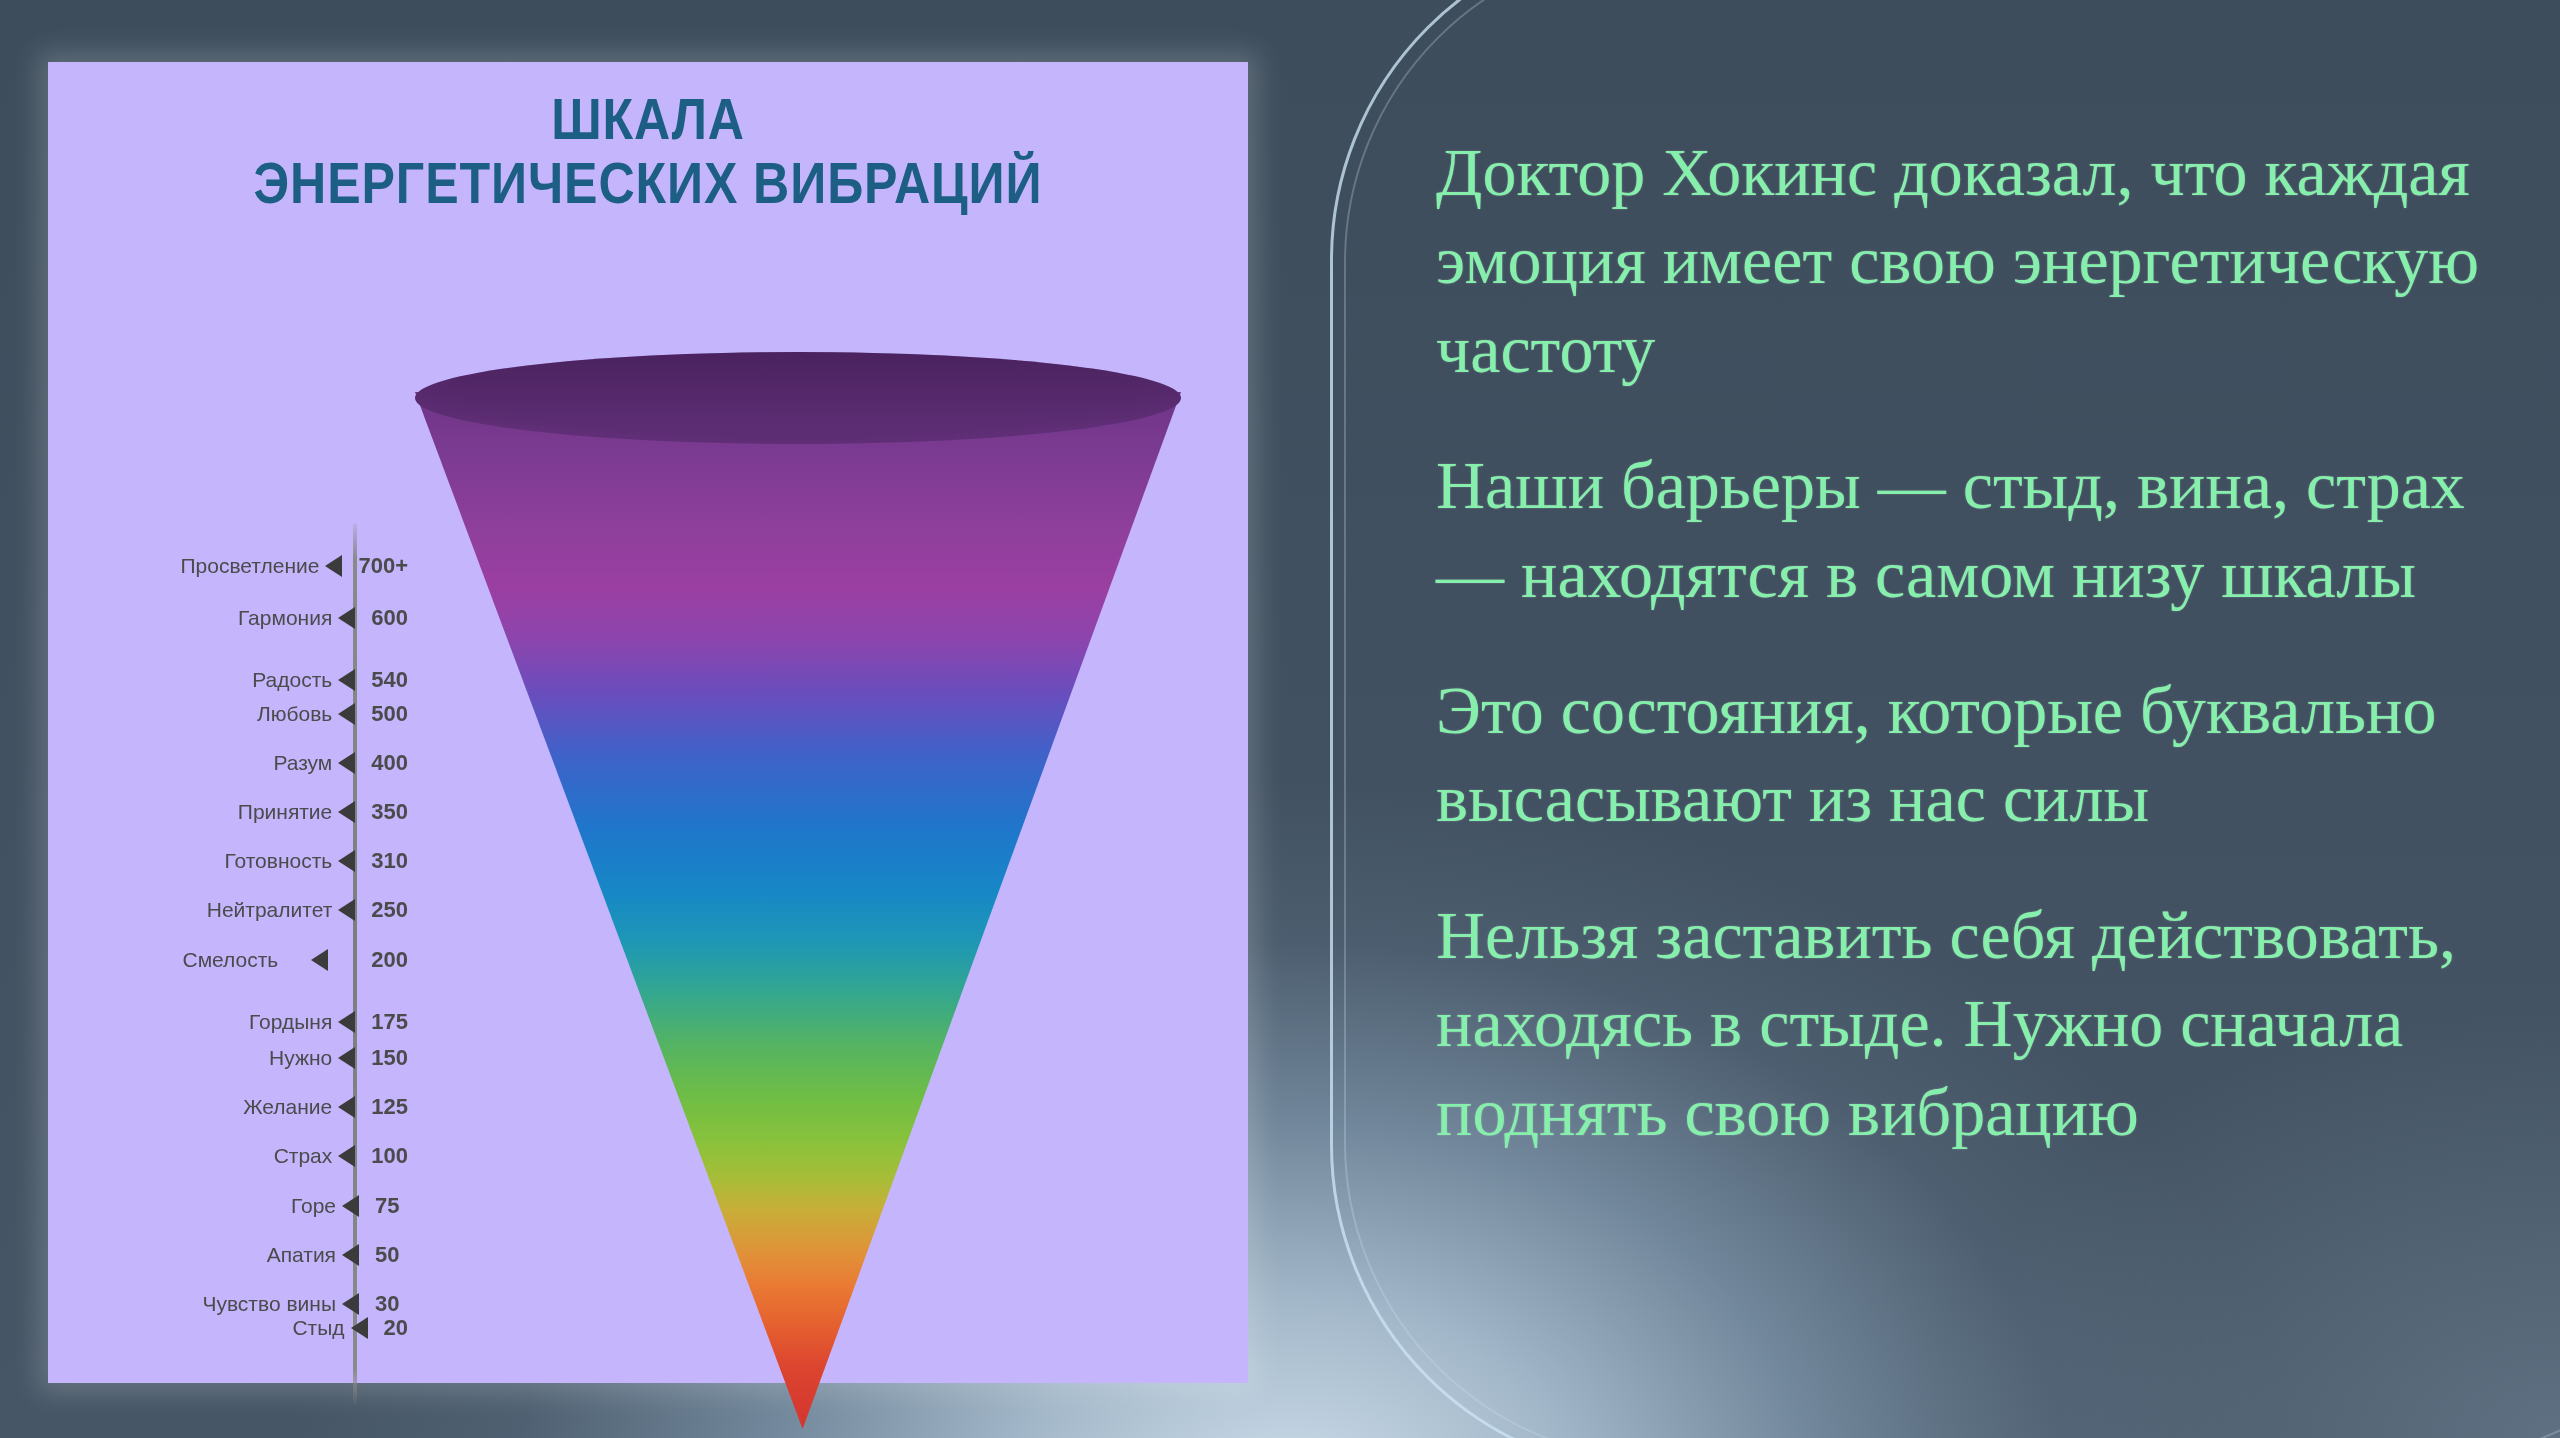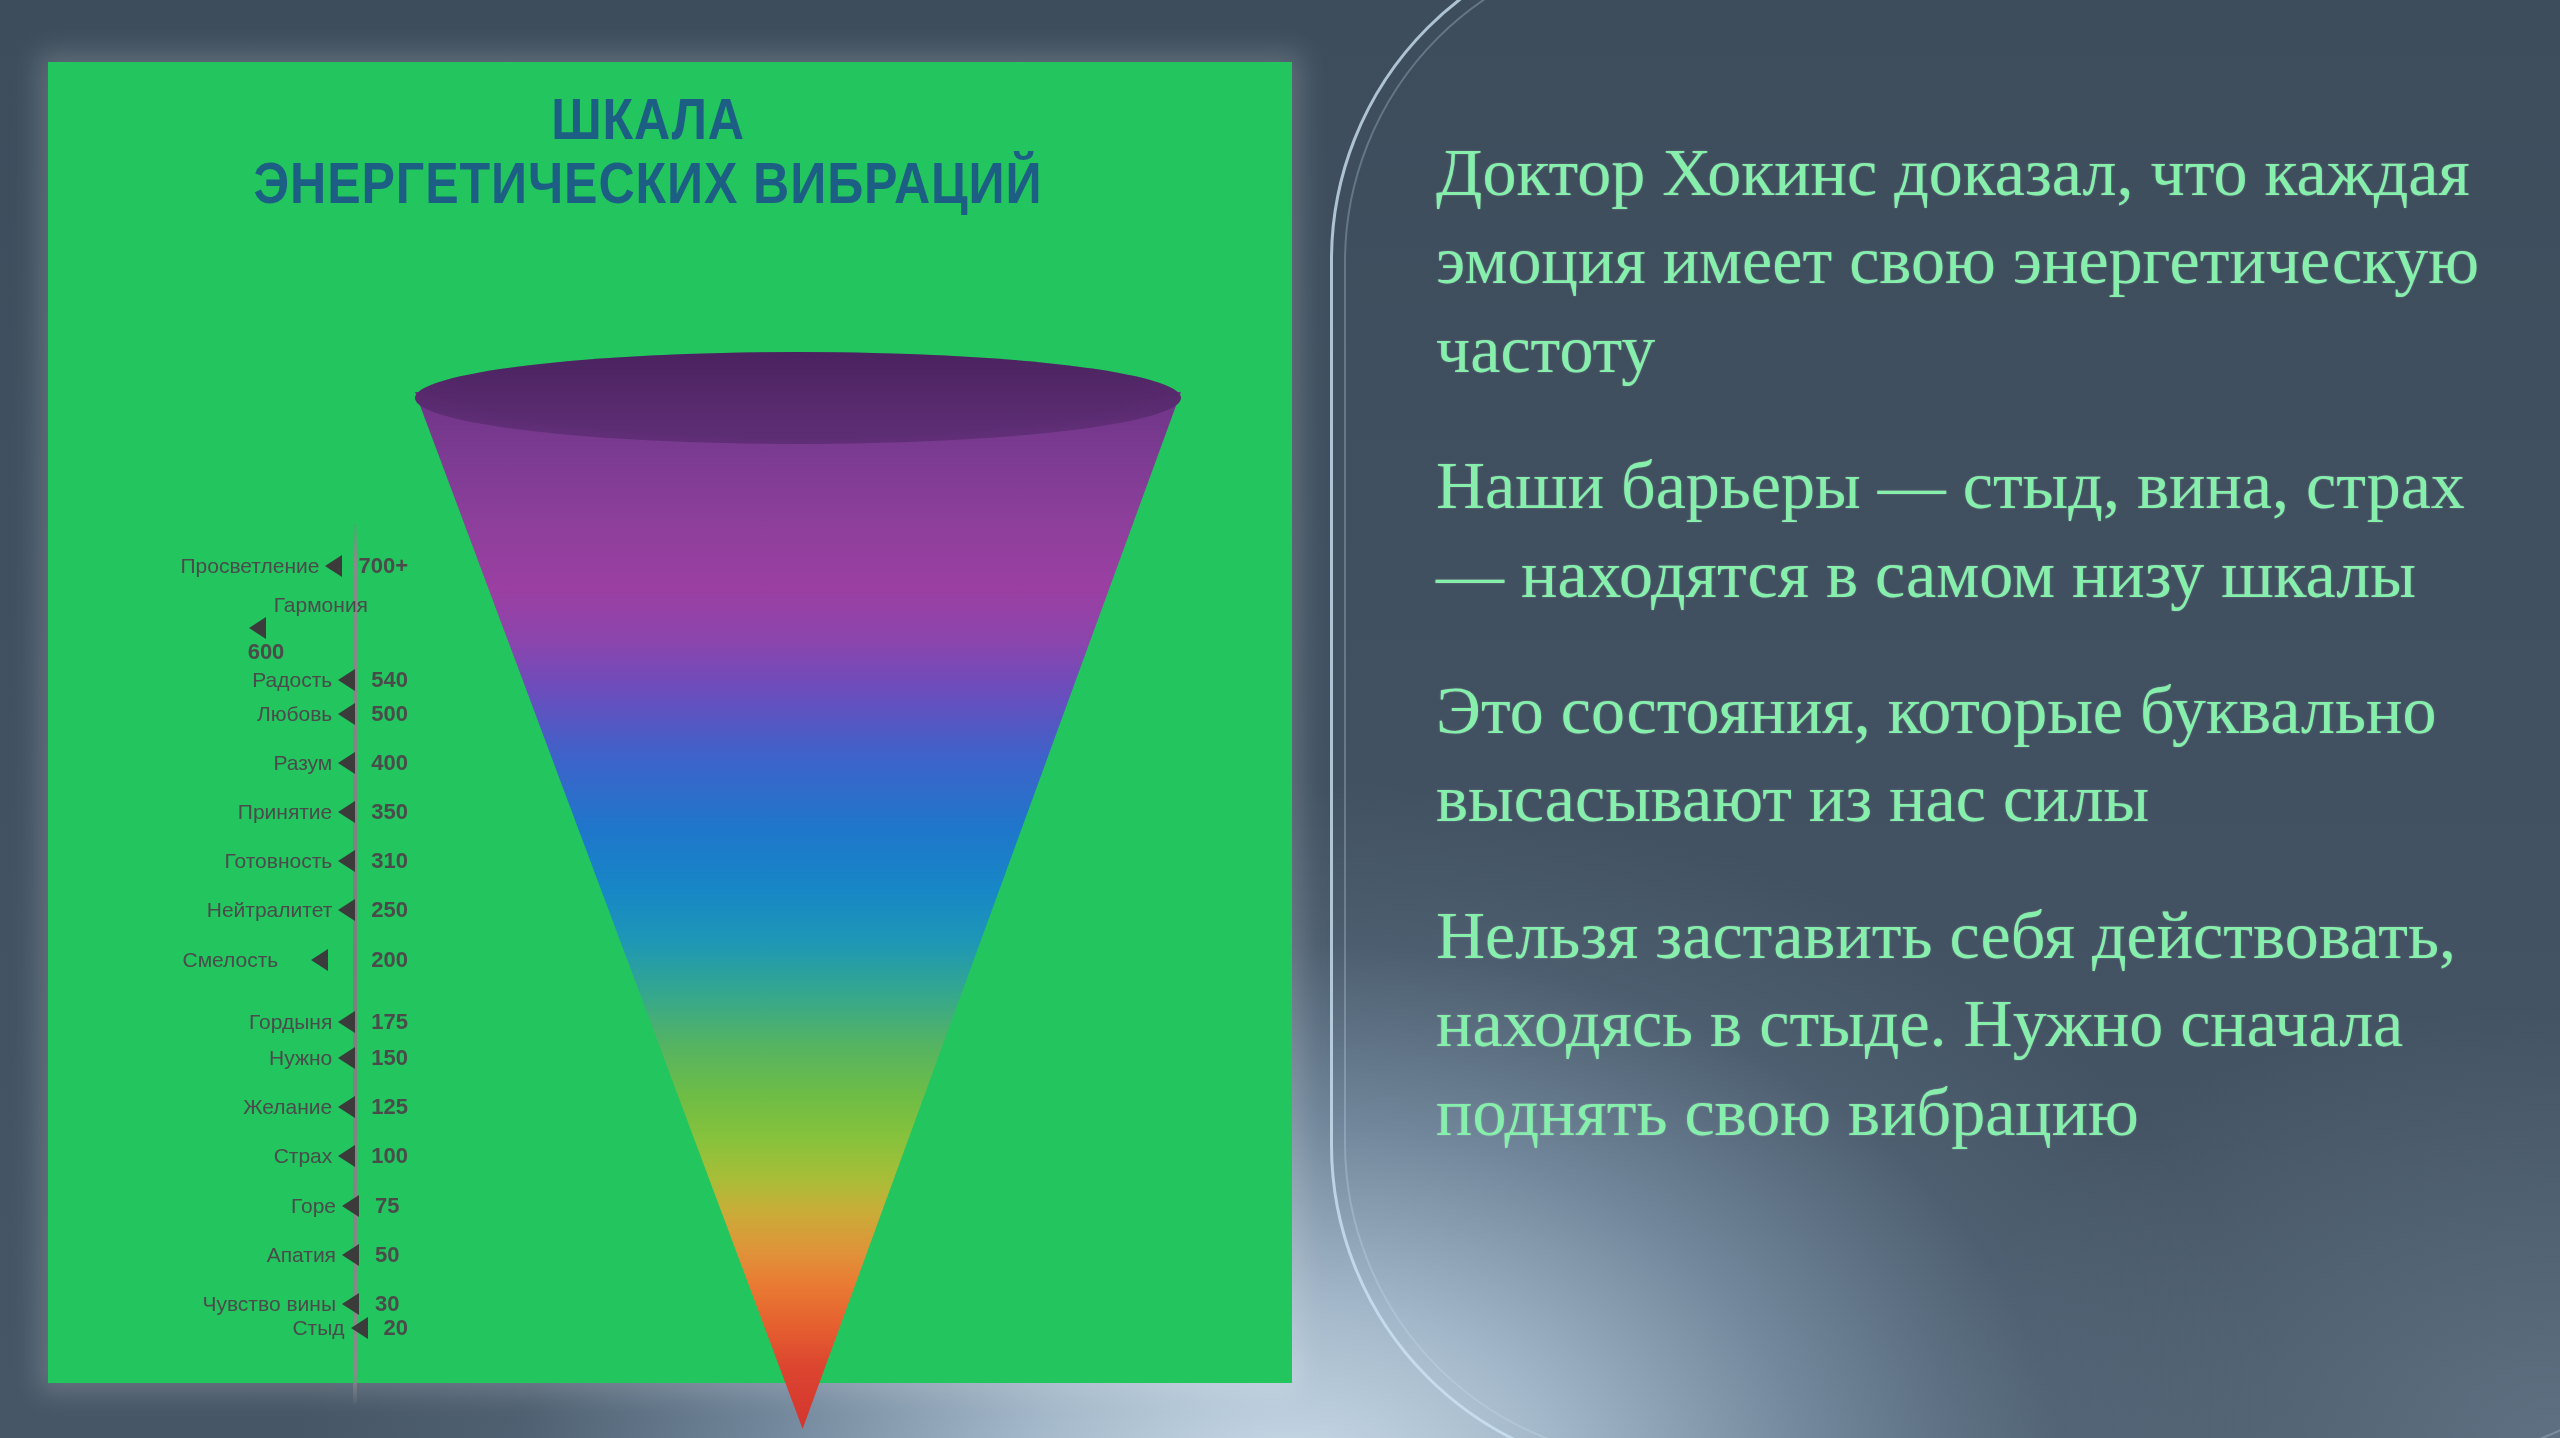--- a/index.html
+++ b/index.html
@@ -60,23 +60,22 @@
     pointer-events: none;
   }
 
   
   #image-panel {
     position: absolute;
     left: 48px;
     top: 62px;
     width: 1200px;
     height: 1321px;
-    background: #22c55e;
+    background: #c4b5fd;
     box-shadow: 0 0 26px 10px rgba(255,255,255,0.18);
-    padding-left: 44px;
   }
 
   #chart-title {
     position: absolute;
     left: 0;
     top: 0;
     width: 1200px;
     text-align: center;
     padding-top: 26px;
   }
@@ -250,21 +249,21 @@
     </div>
 
     <div id="scale">
       <div id="scale-line"></div>
 
     <div class="scale-row" style="top: 27px;">
           <div class="scale-label">Просветление</div>
           <div class="scale-marker"></div>
           <div class="scale-value">700+</div>
         </div>
-        <div class="scale-row" style="top: 69px; flex-direction: column;">
+        <div class="scale-row" style="top: 79px;">
           <div class="scale-label">Гармония</div>
           <div class="scale-marker"></div>
           <div class="scale-value">600</div>
         </div>
         <div class="scale-row" style="top: 141px;">
           <div class="scale-label">Радость</div>
           <div class="scale-marker"></div>
           <div class="scale-value">540</div>
         </div>
         <div class="scale-row" style="top: 174.6px;">

